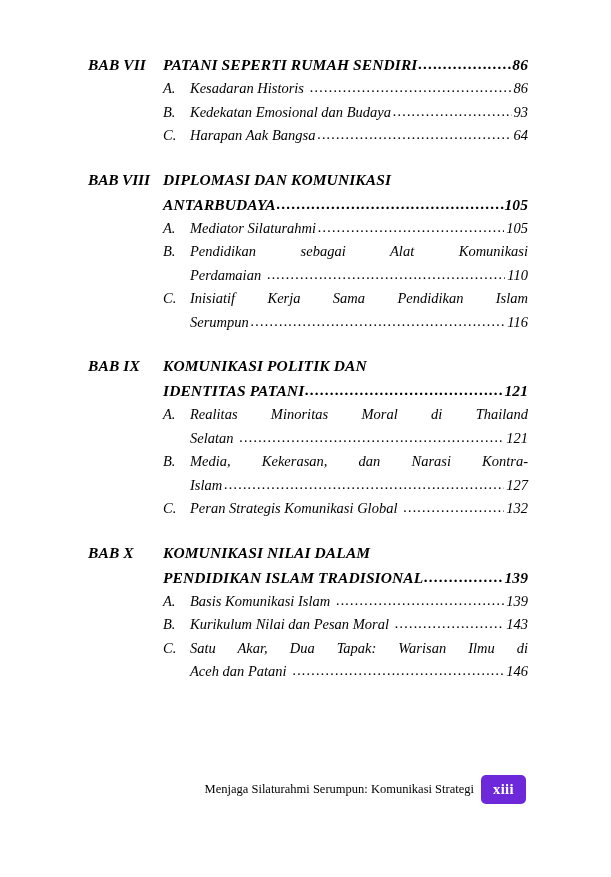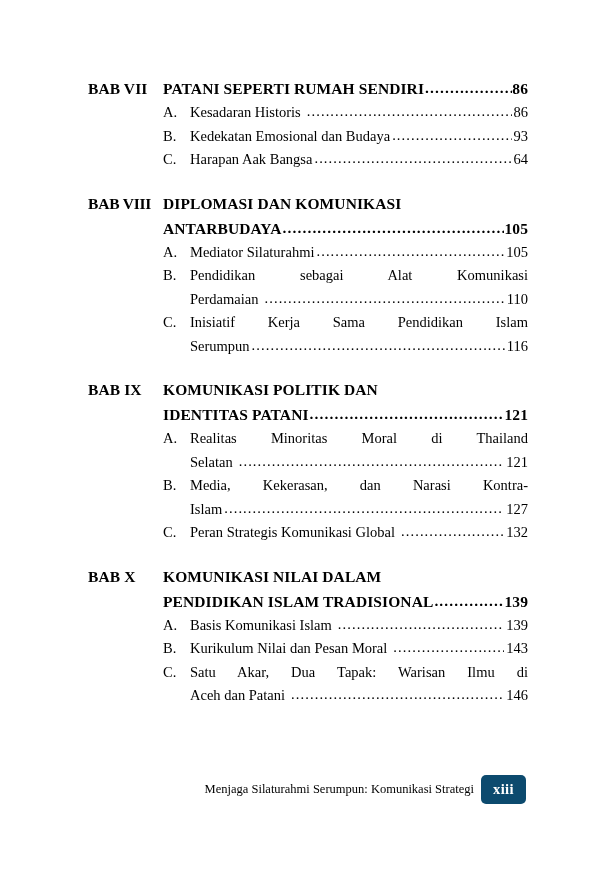--- a/index.html
+++ b/index.html
@@ -21,22 +21,23 @@
     position: absolute;
     left: 0; top: 0;
     width: 611px;
     height: 877px;
     background: #ffffff;
   }
 
   .toc {
     position: absolute;
     left: 88px;
-    top: 76px;
+    top: 52px;
     width: 440px;
+    font-style: italic;
   }
 
   
   .chapter-block {
     margin-bottom: 19px;
   }
   .chapter-block:last-of-type { margin-bottom: 12px; }
 
   
   .chapter-row {
@@ -152,21 +153,21 @@
     line-height: 16px;
     white-space: nowrap;
     margin-right: 7px;
   }
   .footer-badge {
     display: inline-flex;
     align-items: center;
     justify-content: center;
     width: 45px;
     height: 29px;
-    background: #0c4a6e;
+    background: #6d28d9;
     border-radius: 5px;
     color: #ffffff;
     font-size: 14.5px;
     font-weight: bold;
     letter-spacing: 0.4px;
     box-sizing: border-box;
   }
 </style>
 </head>
 <body>

